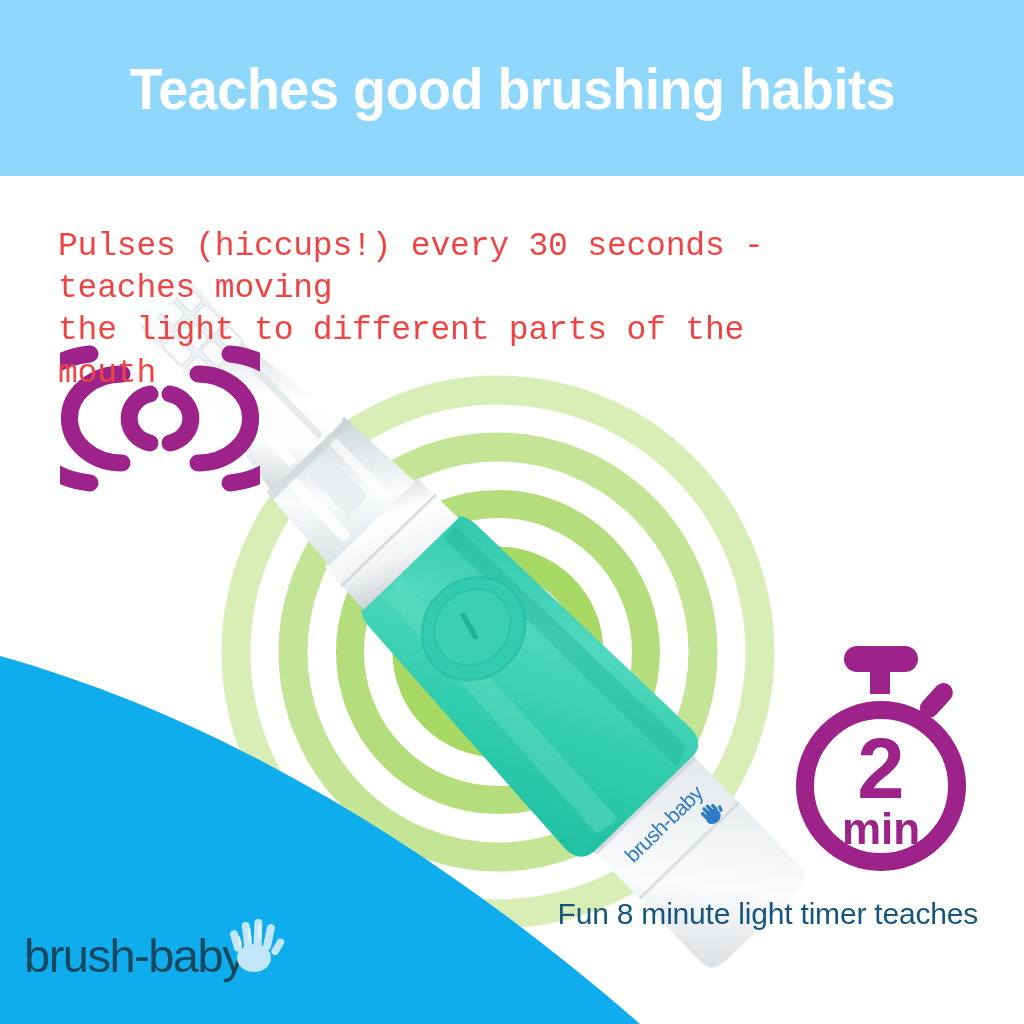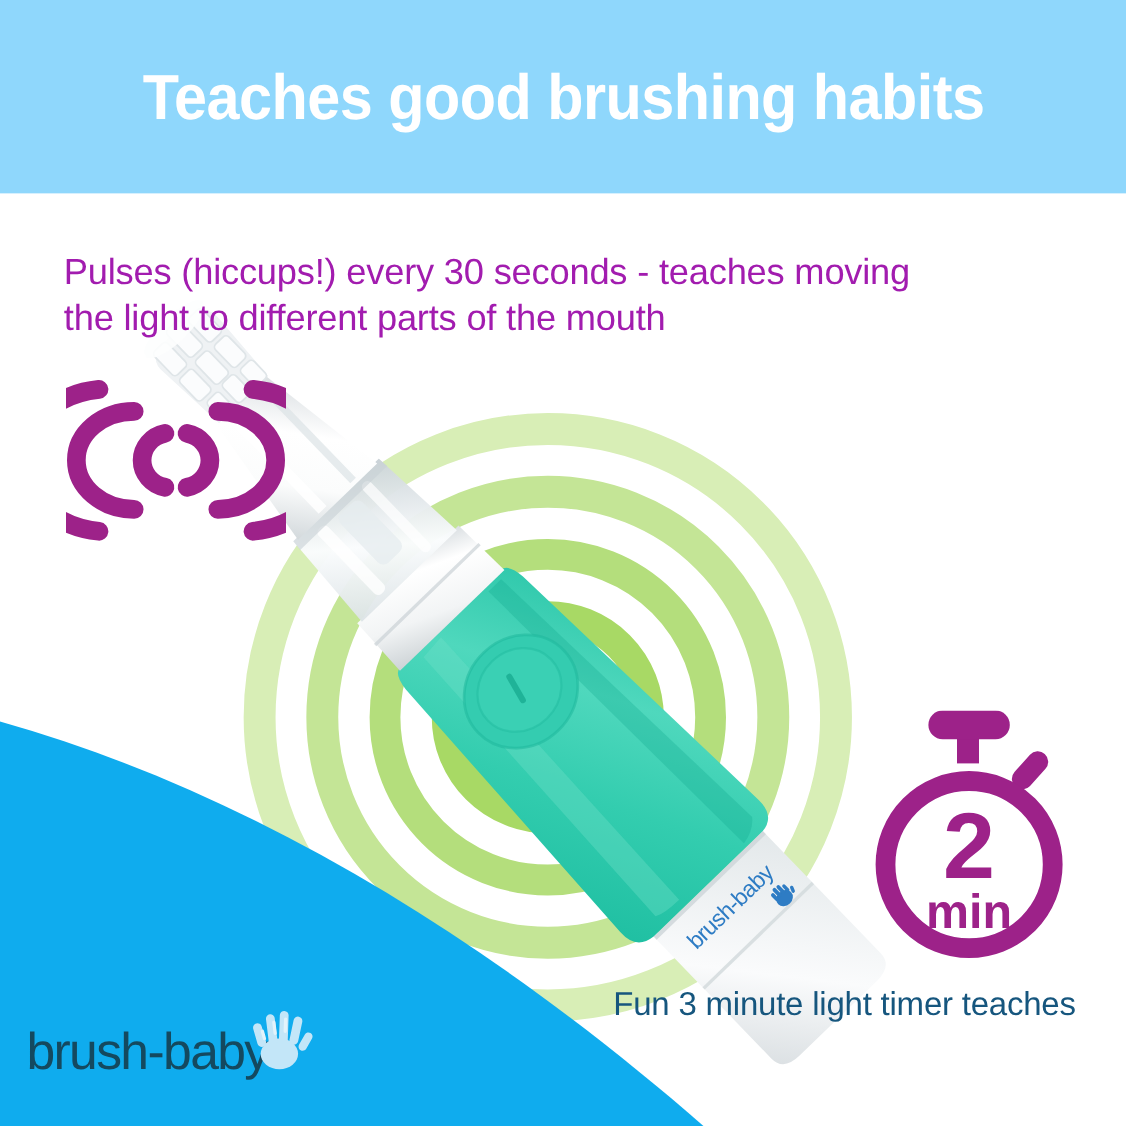--- a/index.html
+++ b/index.html
@@ -52,22 +52,22 @@
     background: #ffffff;
     overflow: hidden;
   }
 
   
   .pulse-copy {
     position: absolute;
     left: 58px;
     top: 50px;
     width: 790px;
-    color: #a21caf;
-    font-family: Liberation Sans, sans-serif;
+    color: #ef4444;
+    font-family: Liberation Mono, monospace;
     font-size: 33px;
     line-height: 1.28;
     letter-spacing: -0.2px;
   }
 
   
   .pulse-icon {
     position: absolute;
     left: 60px;
     top: 160px;
@@ -311,21 +311,21 @@
 
         <text x="95" y="152" font-family="Liberation Sans, sans-serif" font-size="85" font-weight="bold" fill="#9D2289" text-anchor="middle">2</text>
         <text x="95" y="198" font-family="Liberation Sans, sans-serif" font-size="44" font-weight="bold" fill="#9D2289" text-anchor="middle">min</text>
       </svg>
       
       
       
     </div>
 
     <div class="timer-copy">
-      <div>Fun 3 minute light timer teaches</div>
+      <div>Fun 8 minute light timer teaches</div>
     </div>
 
     <div class="corner-swoosh">
       <svg width="640" height="408" viewBox="0 0 640 408" aria-hidden="true">
         <path d="M0,40 C250,110 470,260 640,408 L0,408 Z" fill="#0FACEE"></path>
       </svg>
     </div>
   </div>
 
   <div class="logo-block">

